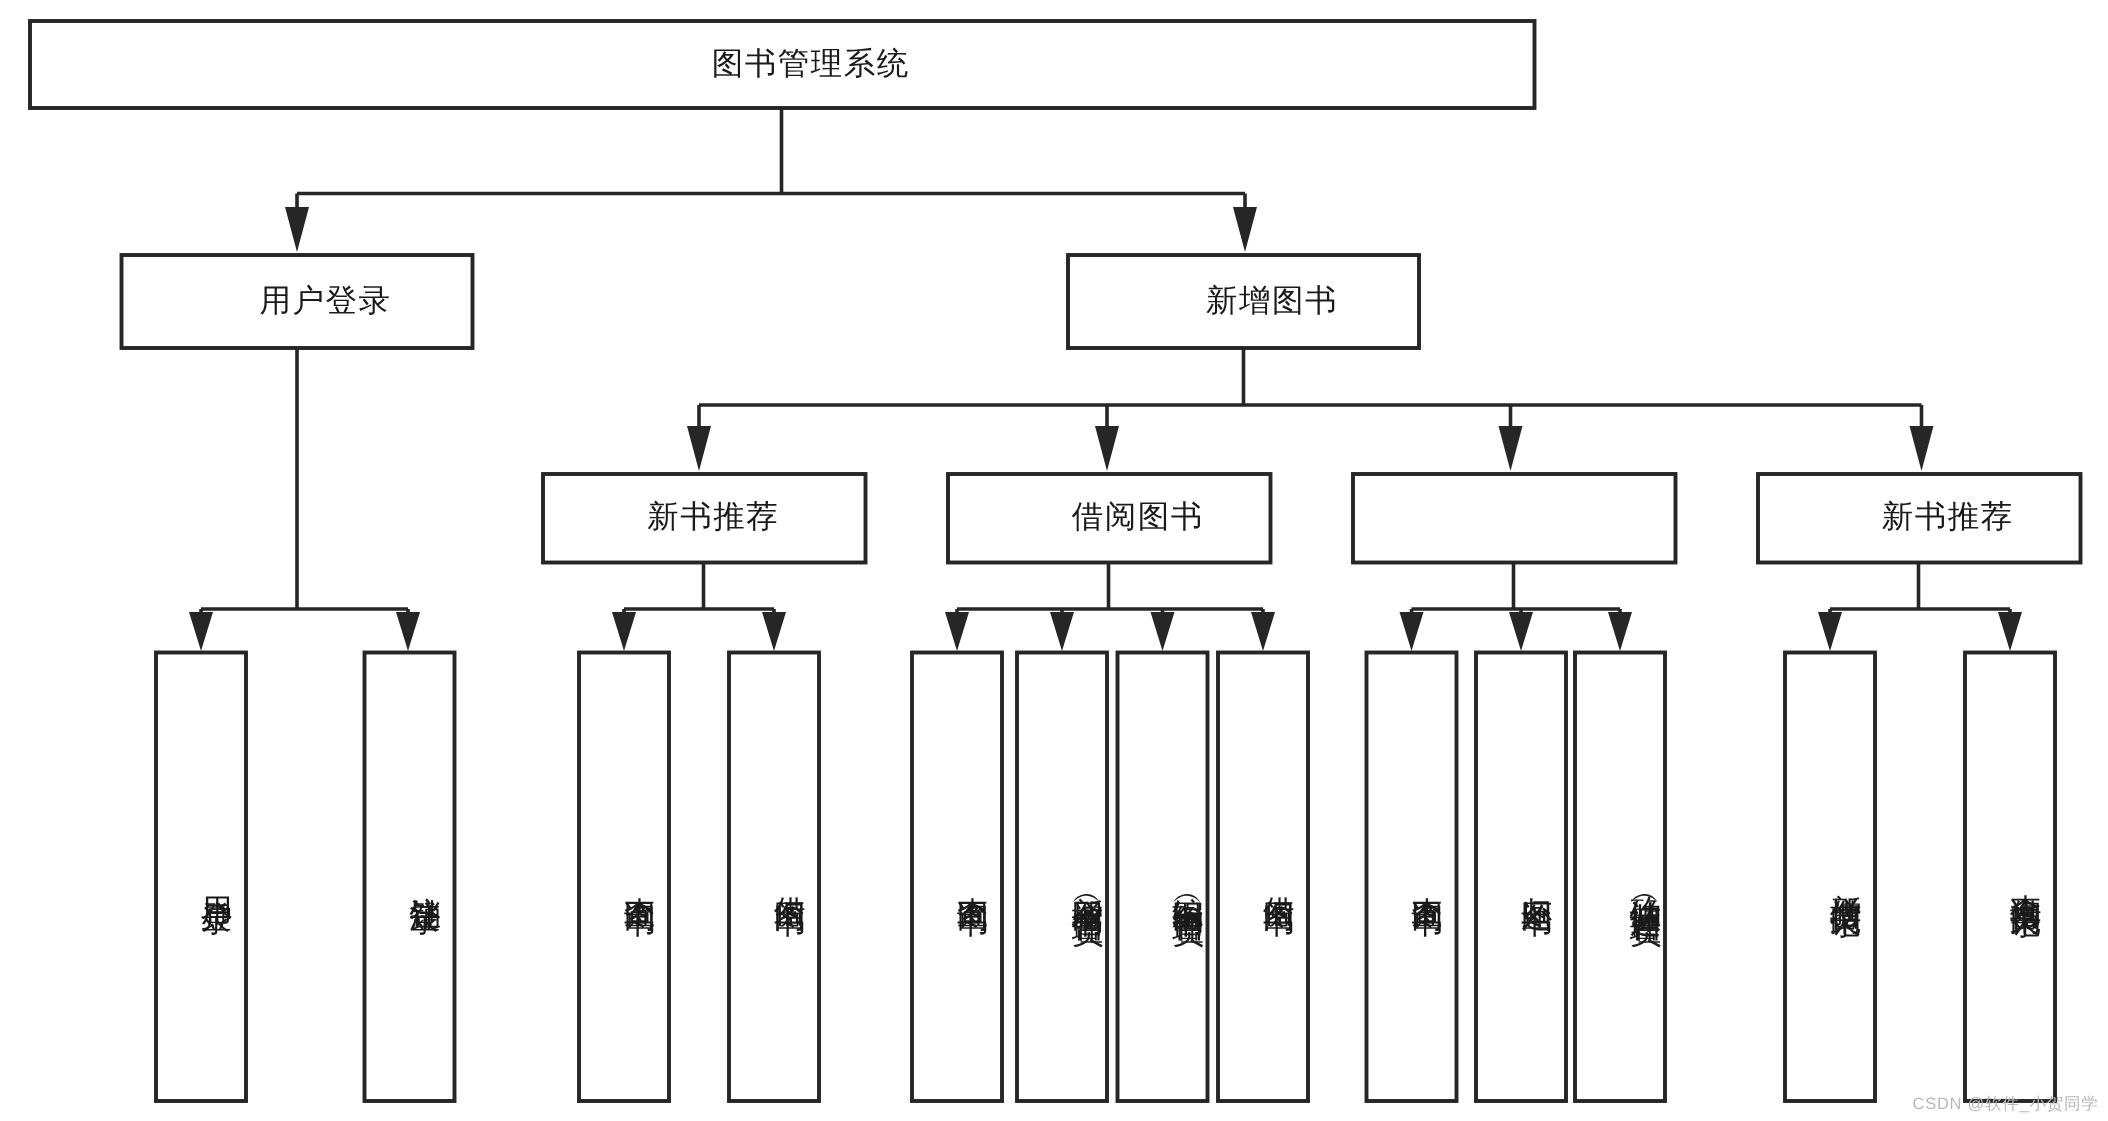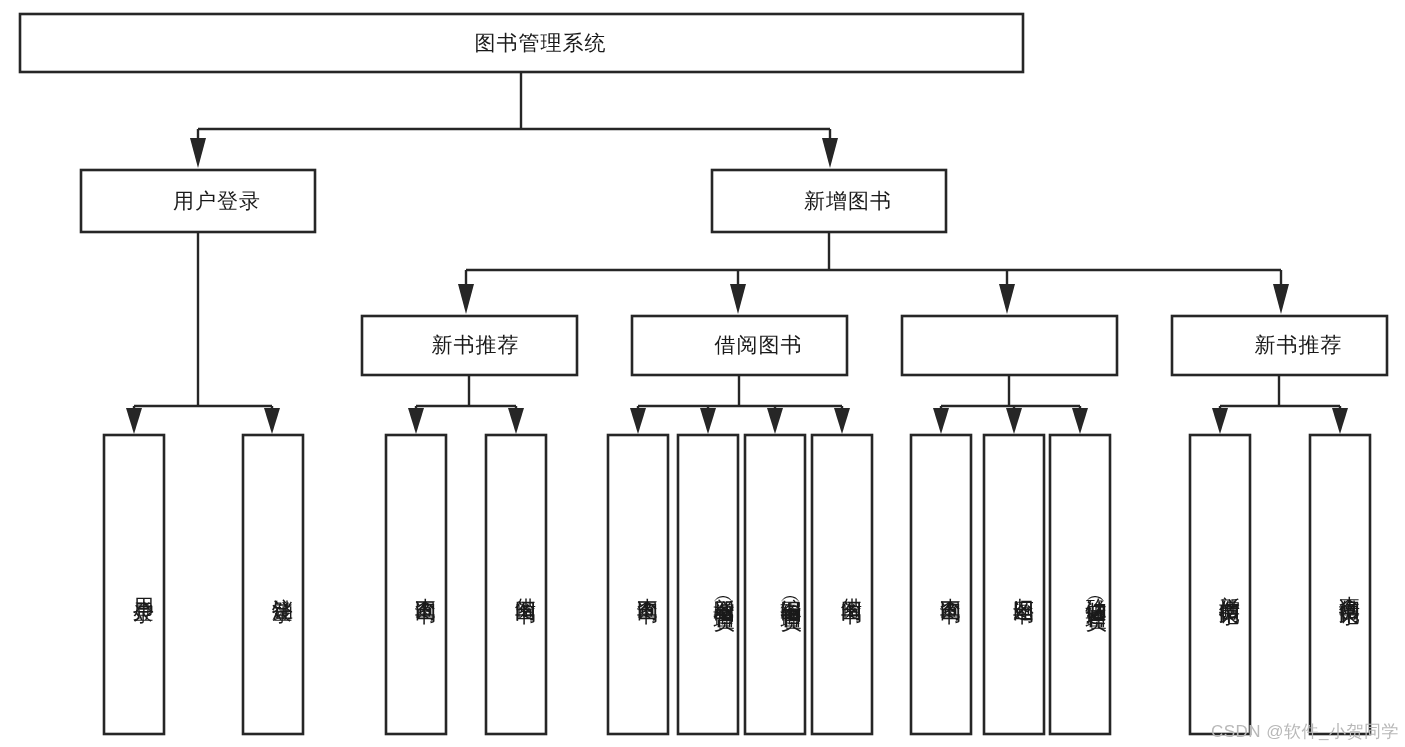--- a/index.html
+++ b/index.html
@@ -67,21 +67,21 @@
     box-sizing: border-box;
   }
   .node-label.vert.mid {
     align-items: center;
     padding-top: 0;
   }
   #watermark {
     position: absolute;
     right: 6px;
     bottom: 4px;
-    font-size: 17px;
+    font-size: 11px;
     color: #b8b8b8;
     letter-spacing: 0.5px;
     white-space: nowrap;
     pointer-events: none;
   }
 </style>
 </head>
 <body>
 
 <div id="diagram-root">

